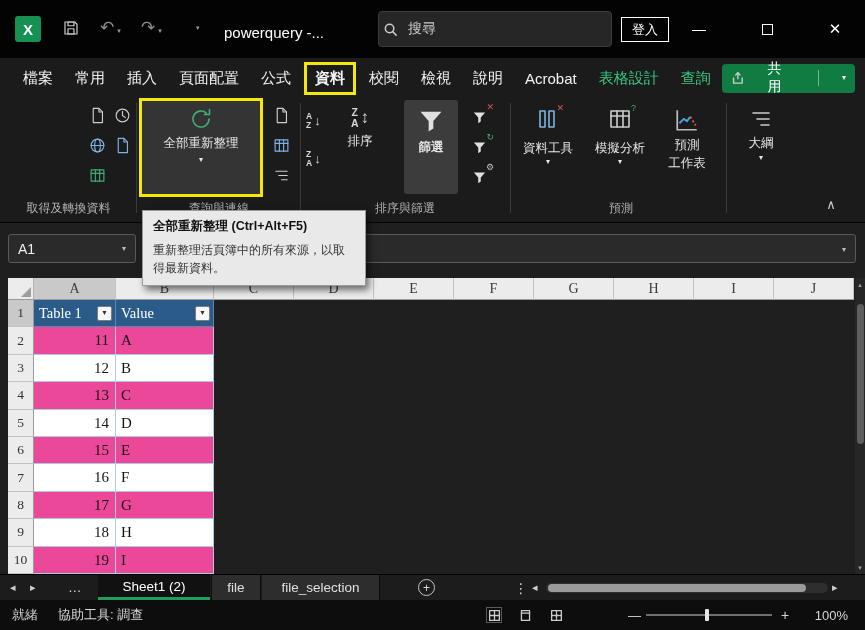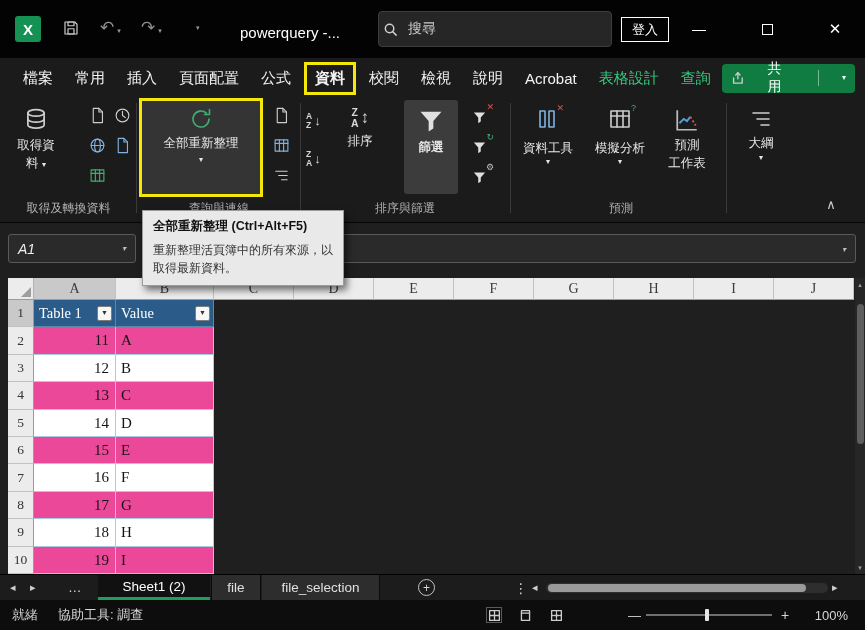--- a/index.html
+++ b/index.html
@@ -10,21 +10,21 @@
   
   .titlebar{position:absolute;left:0;top:0;width:865px;height:58px;background:#030303;}
   .xl-logo{position:absolute;left:15px;top:16px;width:26px;height:26px;background:#169154;border-radius:3px;display:grid;place-items:center;color:#fff;font-weight:bold;font-size:15px;}
   .tb-ic{position:absolute;top:19px;display:flex;align-items:flex-end;gap:3px;}
   .tb-save{left:62px;}
   .tb-undo{left:100px;}
   .tb-redo{left:141px;}
   .tb-qat{left:196px;top:24px;}
   .glyph-undo{font-size:17px;color:#8f8f8f;line-height:1;}
   .tinycaret{font-size:7px;color:#9a9a9a;line-height:1;padding-bottom:2px;}
-  .doc-title{position:absolute;left:224px;top:0;height:64px;display:flex;align-items:center;font-size:15px;color:#fff;margin-left:16px;}
+  .doc-title{position:absolute;left:224px;top:0;height:64px;display:flex;align-items:center;font-size:15px;color:#fff;}
   .searchbox{position:absolute;left:378px;top:11px;width:234px;height:36px;background:#262626;border:1px solid #3d3d3d;border-radius:4px;display:flex;align-items:center;gap:10px;padding-left:4px;color:#c9c9c9;font-size:14px;}
   .signin{position:absolute;left:621px;top:17px;height:25px;border:1px solid #fff;color:#fff;font-size:13px;display:flex;align-items:center;padding:0 10px;background:transparent;}
   .winbtn{position:absolute;top:0;width:46px;height:58px;display:grid;place-items:center;color:#fff;}
   .wb-min{left:676px;font-size:14px;}
   .wb-max{left:744px;}
   .wb-max .box{width:11px;height:11px;border:1.5px solid #fff;display:block;}
   .wb-close{left:812px;font-size:15px;}
 
   
   .tabrow{position:absolute;left:0;top:58px;width:865px;height:40px;background:#1b1b1b;display:flex;align-items:center;padding-left:12px;font-size:15px;color:#f2f2f2;}
@@ -54,21 +54,21 @@
   .azarrow{font-size:13px;color:#d8d8d8;margin-left:2px;}
   .bigsort .azletters{font-size:10.5px;}
   .bigsort .azarrow{font-size:17px;}
   .ovl{position:absolute;right:-4px;top:-3px;font-size:9px;line-height:1;}
   .ovl.red{color:#e05252;}
   .ovl.green{color:#3fae73;}
   .ovl.gray{color:#bdbdbd;}
   .collapse{position:absolute;left:816px;top:99px;width:30px;text-align:center;color:#cfcfcf;font-size:13px;}
 
   
-  .formularow{position:absolute;left:0;top:223px;width:865px;height:49px;background:#1f1f1f;font-style:italic;}
+  .formularow{position:absolute;left:0;top:223px;width:865px;height:49px;background:#1f1f1f;}
   .namebox{position:absolute;left:8px;top:11px;width:128px;height:29px;background:#2a2a2a;border:1px solid #5a5a5a;border-radius:3px;display:flex;align-items:center;padding:0 9px;font-size:14px;color:#eee;}
   .namebox .caret{margin-left:auto;color:#bdbdbd;}
   .fxbar{position:absolute;left:144px;top:11px;width:712px;height:29px;background:#2a2a2a;border:1px solid #5a5a5a;border-radius:3px;}
   .fxbar .caret{position:absolute;right:9px;top:11px;color:#bdbdbd;}
 
   
   .gridarea{position:absolute;left:0;top:272px;width:865px;height:302px;background:#1f1f1f;}
   .corner{position:absolute;left:8px;top:6px;width:26px;height:22px;background:#ececec;border-right:1px solid #b3b3b3;border-bottom:1px solid #9b9b9b;}
   .corner::after{content:"";position:absolute;right:2px;bottom:2px;border-bottom:10px solid #9e9e9e;border-left:10px solid transparent;}
   .colheads{position:absolute;left:34px;top:6px;height:22px;display:flex;font-family:"Liberation Serif",serif;font-size:14px;color:#3c3c3c;}
@@ -113,21 +113,21 @@
   .sb-acc{left:58px;}
   .vicon{position:absolute;top:7px;width:16px;height:16px;display:grid;place-items:center;}
   .vi1{left:486px;border:1px solid #5a5a5a;} .vi2{left:517px;} .vi3{left:548px;}
   .sb-minus{left:628px;font-size:13px;}
   .zoomtrack{position:absolute;left:646px;top:14px;width:126px;height:2px;background:#6f6f6f;}
   .zoomthumb{position:absolute;left:705px;top:9px;width:4px;height:12px;background:#e6e6e6;border-radius:1px;}
   .sb-plus{left:781px;font-size:14px;}
   .sb-zoom{left:798px;width:50px;justify-content:flex-end;}
 
   
-  .tooltip{position:absolute;left:142px;top:210px;width:202px;background:#e9e9e9;border:1px solid #9b9b9b;box-shadow:3px 4px 7px rgba(0,0,0,.55);padding:7px 10px 8px;color:#111;z-index:70;}
+  .tooltip{position:absolute;left:142px;top:210px;width:224px;background:#e9e9e9;border:1px solid #9b9b9b;box-shadow:3px 4px 7px rgba(0,0,0,.55);padding:7px 10px 8px;color:#111;z-index:70;}
   .tt-title{font-weight:bold;font-size:12.5px;margin-bottom:6px;}
   .tt-body{font-size:12px;line-height:1.5;color:#333;}
 </style>
 </head>
 <body>
 
 <svg width="0" height="0" style="position:absolute" aria-hidden="true">
   <symbol id="s-db" viewBox="0 0 24 24">
       <ellipse cx="12" cy="5.5" rx="7.5" ry="3"></ellipse>
       <path d="M4.5 5.5v11c0 1.66 3.36 3 7.5 3s7.5-1.34 7.5-3v-11"></path>
@@ -252,27 +252,20 @@
           <use href="#s-share"></use>
         </svg>
       <span>共用</span>
       <span class="share-div"></span>
       <span class="caret">▾</span>
     </span>
   </div>
 
   <div class="ribbon">
 
-    <div class="bigbtn" style="left:8px;width:56px;">
-      <svg class="ico" width="26" height="26">
-          <use href="#s-db"></use>
-        </svg>
-      <span class="lbl">取得資</span>
-      <span><span>料</span> <span class="caret">▾</span></span>
-    </div>
     <span class="smallico" style="left:86px;top:6px;">
         <svg class="ico" width="17" height="17">
           <use href="#s-doc"></use>
         </svg>
       </span>
     <span class="smallico" style="left:111px;top:6px;">
         <svg class="ico" width="17" height="17">
           <use href="#s-clock"></use>
         </svg>
       </span>

